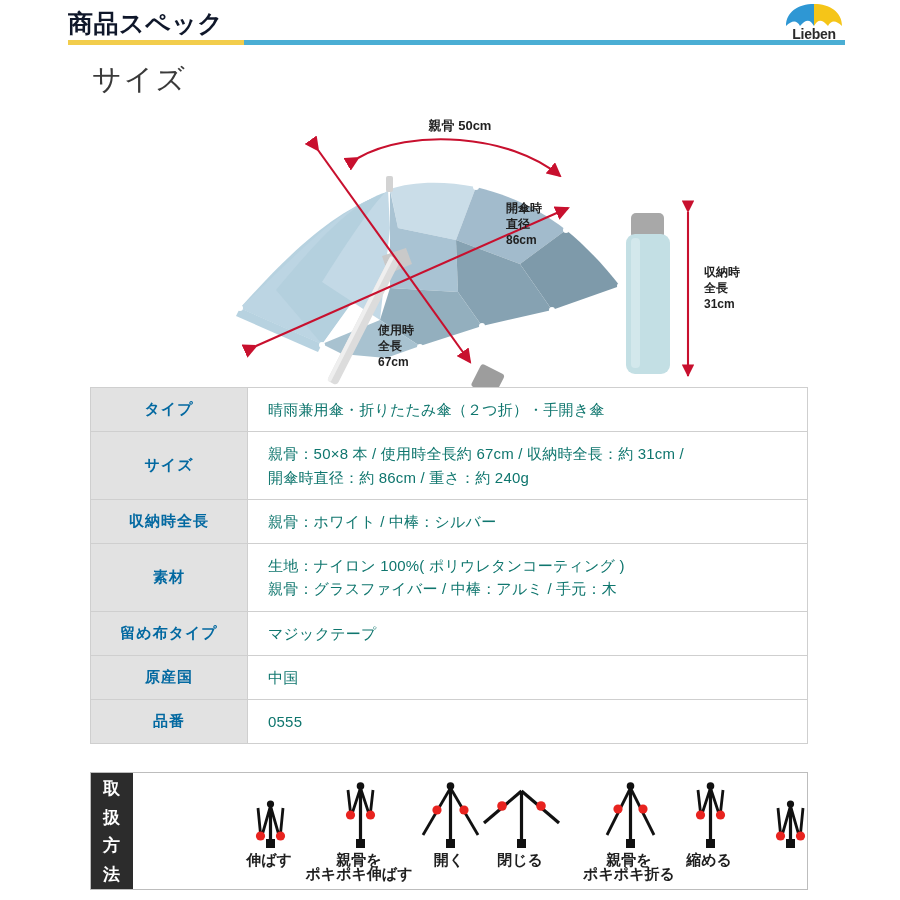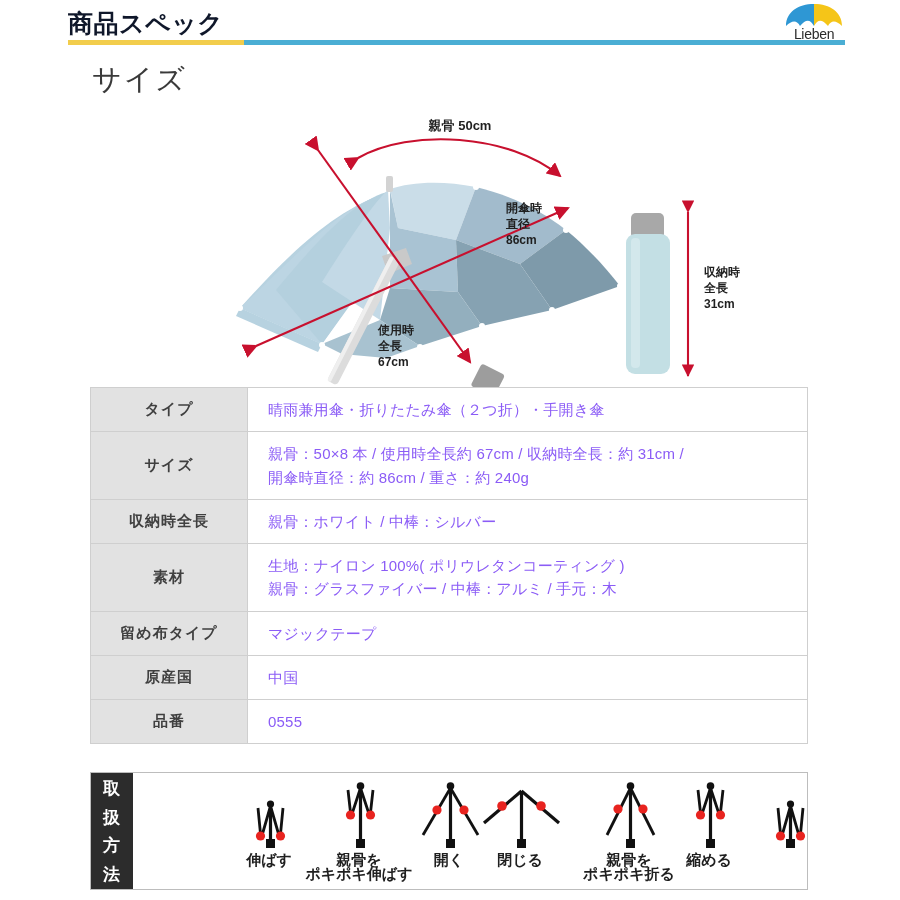--- a/index.html
+++ b/index.html
@@ -51,21 +51,21 @@
     width: 72px;
     height: 46px;
   }
   .logo-canopy { position: absolute; left: 8px; top: 0; width: 56px; height: 24px; }
   .logo-word {
     position: absolute;
     left: 0; top: 22px;
     width: 72px;
     text-align: center;
     font-size: 14px;
-    font-weight: normal;
+    font-weight: bold;
     color: #2a2a2a;
     letter-spacing: -0.3px;
   }
 
   
   .size-heading {
     position: absolute;
     left: 92px;
     top: 60px;
     font-size: 29px;
@@ -92,29 +92,29 @@
   .spec-table td {
     border: 1px solid #cfcfcf;
     vertical-align: middle;
   }
   .spec-table td.k {
     width: 148px;
     background: #e2e2e2;
     text-align: center;
     font-size: 15px;
     font-weight: bold;
-    color: #404040;
+    color: #0369a1;
     padding: 10px 4px;
     letter-spacing: 1px;
   }
   .spec-table td.v {
     background: #ffffff;
     padding: 10px 0 10px 20px;
     font-size: 15px;
-    color: #8b5cf6;
+    color: #0f766e;
     line-height: 1.55;
     letter-spacing: 0.2px;
   }
   .v-line { display: block; white-space: nowrap; }
 
   
   .handling {
     position: absolute;
     left: 90px;
     top: 772px;

